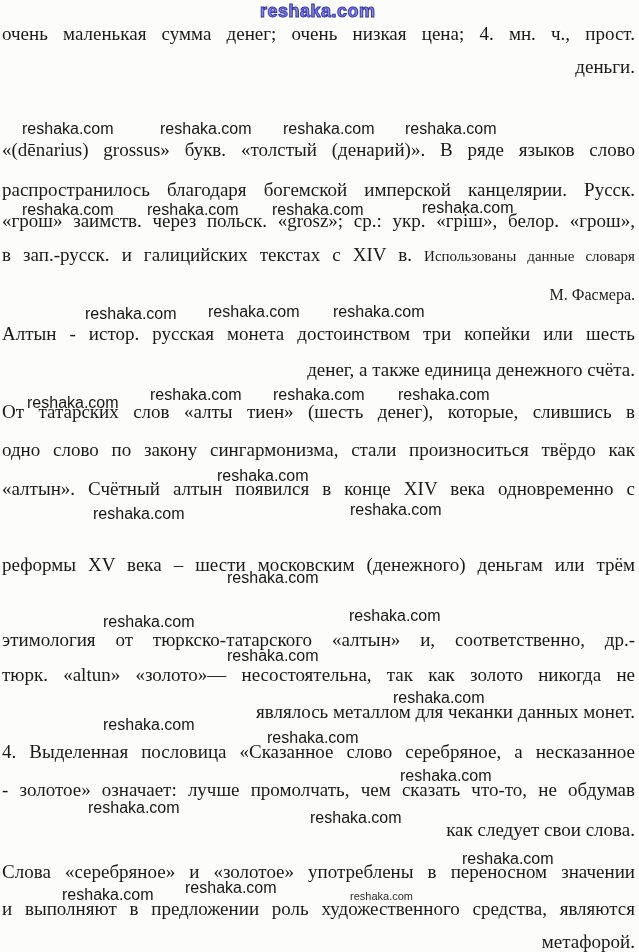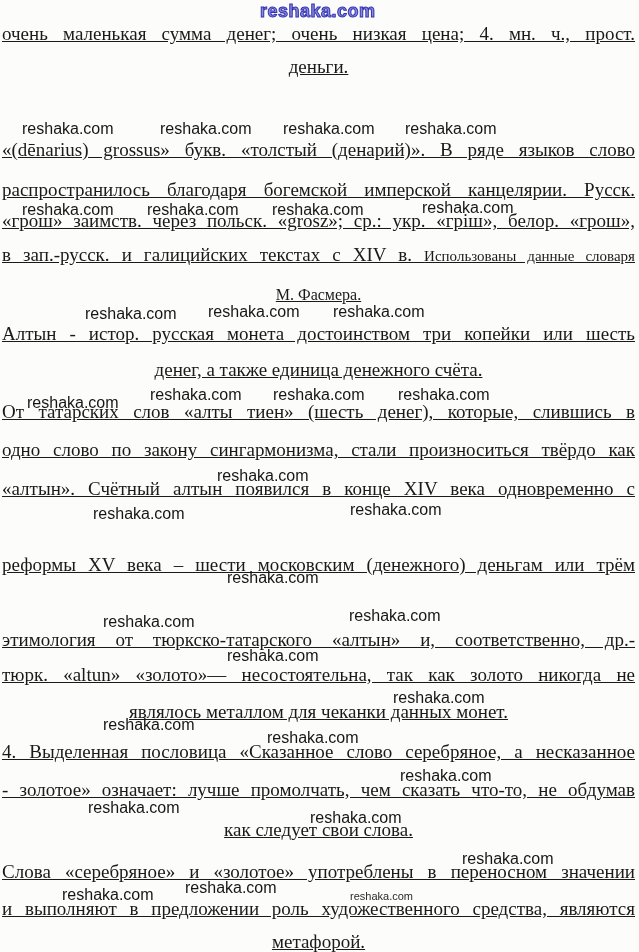--- a/index.html
+++ b/index.html
@@ -14,24 +14,23 @@
   .line {
     position: absolute;
     left: 2px;
     width: 633px;
     font-size: 19px;
     line-height: 24px;
     height: 26px;
     overflow: hidden;
     color: #1a1a1a;
     white-space: normal;
-    text-decoration: underline;
   }
   .j { text-align: justify; text-align-last: justify; }
-  .l { text-align: center; }
+  .l { text-align: right; }
   .small-serif { font-size: 15px; }
   .cite { font-size: 16px; }
   .wm {
     position: absolute;
     font-family: "Liberation Sans", sans-serif;
     font-size: 16px;
     line-height: 18px;
     color: #161616;
     white-space: nowrap;
   }

